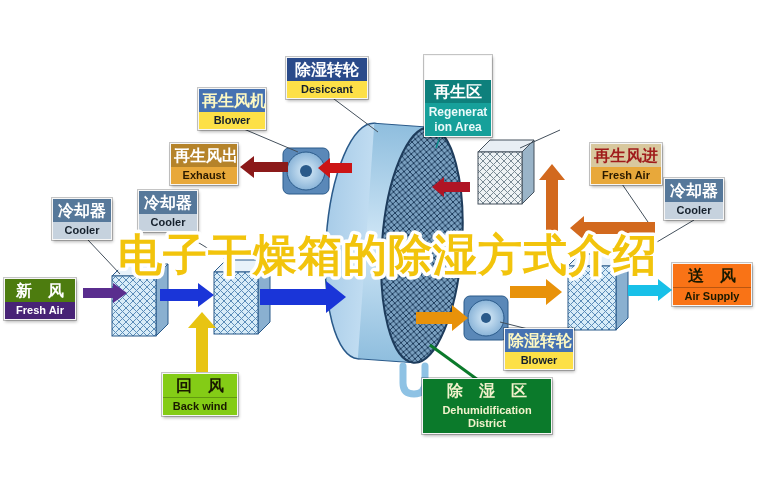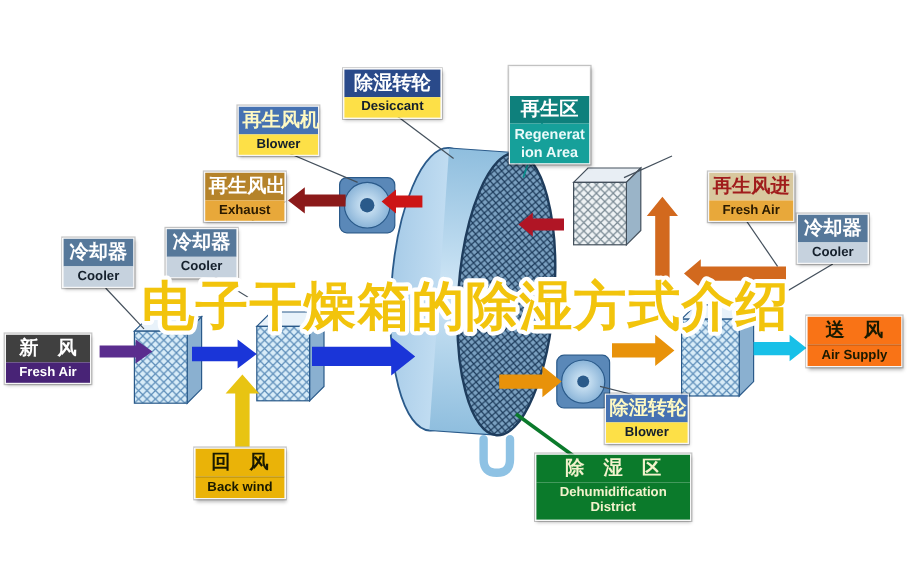--- a/index.html
+++ b/index.html
@@ -22,23 +22,23 @@
   .c-blue   {background:#4672b2;color:#fef9c3;}
   .c-navy   {background:#2a4a8a;color:#ffffff;}
   .c-gray   {background:#fde047;color:#141f2c;}
   .c-slate  {background:#56789a;color:#ffffff;}
   .c-lgray  {background:#c6d2de;color:#15202c;}
   .c-teal   {background:#0e807c;color:#ffffff;margin-top:24px;}
   .c-teal2  {background:#16a09a;color:#eafafa;}
   .c-gold   {background:#b5832a;color:#ffffff;}
   .c-orange {background:#e8a83a;color:#2a1a00;}
   .c-tan    {background:#d8c89e;color:#a01c1c;}
-  .c-purple {background:#404040;color:#ffffff;}
+  .c-purple {background:#4d7c0f;color:#ffffff;}
   .c-purple2{background:#482376;color:#ffffff;}
-  .c-yellow {background:#eab308;color:#1a1a00;}
+  .c-yellow {background:#84cc16;color:#1a1a00;}
   .c-yellow2{background:#f97316;color:#1a1a00;}
   .c-green  {background:#0b7a2b;color:#f2f2cc;}
   .divider{border-top:1px solid rgba(0,0,0,.25);}
 </style>
 </head>
 <body>
 
 <div class="stage">
 
   <svg class="layer z1" width="757" height="488" viewBox="0 0 757 488">
@@ -195,21 +195,21 @@
   <div class="lbl" style="left:672px;top:263px;width:78px">
     <div class="row zh c-yellow2">送　风</div>
     <div class="row c-yellow2 divider">Air Supply</div>
   </div>
 
   <div class="lbl" style="left:504px;top:328px;width:68px">
     <div class="row zh c-blue">除湿转轮</div>
     <div class="row c-gray">Blower</div>
   </div>
 
-  <div class="lbl" style="left:446px;top:378px;width:128px">
+  <div class="lbl" style="left:422px;top:378px;width:128px">
     <div class="row zh c-green">除　湿　区</div>
     <div class="row wrapw c-green">Dehumidification District</div>
   </div>
 
   <svg class="layer z5" width="757" height="488" viewBox="0 0 757 488" style="pointer-events:none">
     <text x="118" y="270" font-size="44" font-weight="bold" letter-spacing="1" stroke="#ffffff" stroke-width="7" paint-order="stroke" stroke-linejoin="round" style="font-family:'Liberation Sans','DejaVu Sans',sans-serif" fill="#f2c40c">电子干燥箱的除湿方式介绍</text>
   </svg>
 
 </div>
 

